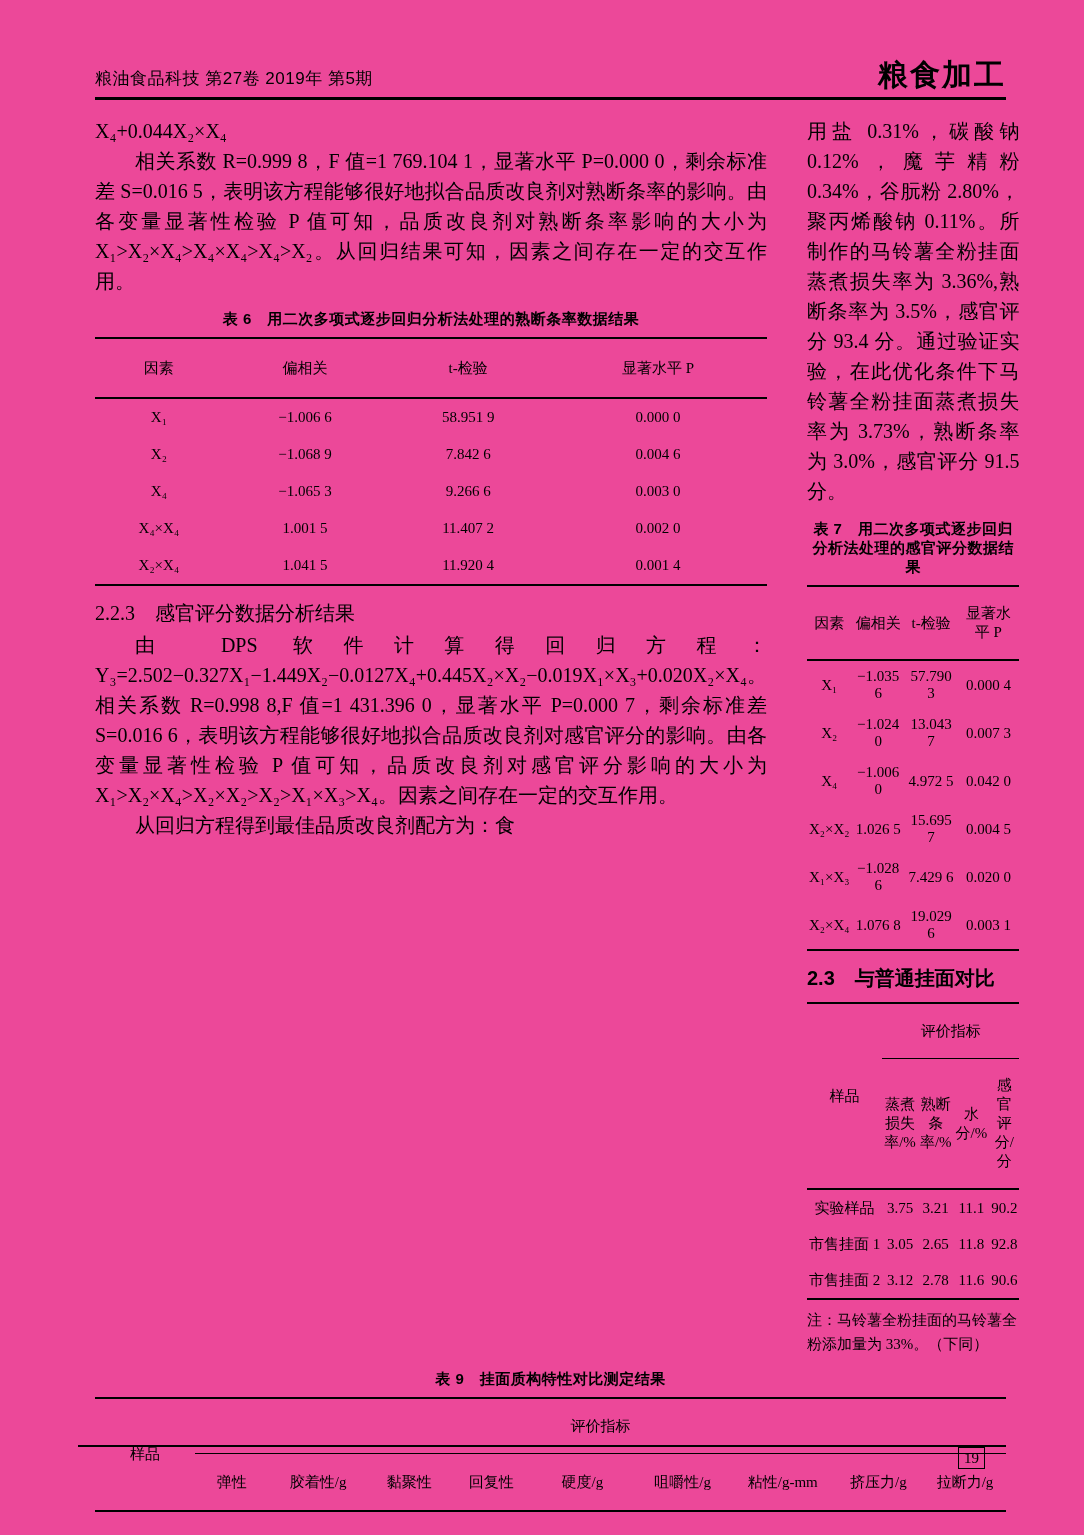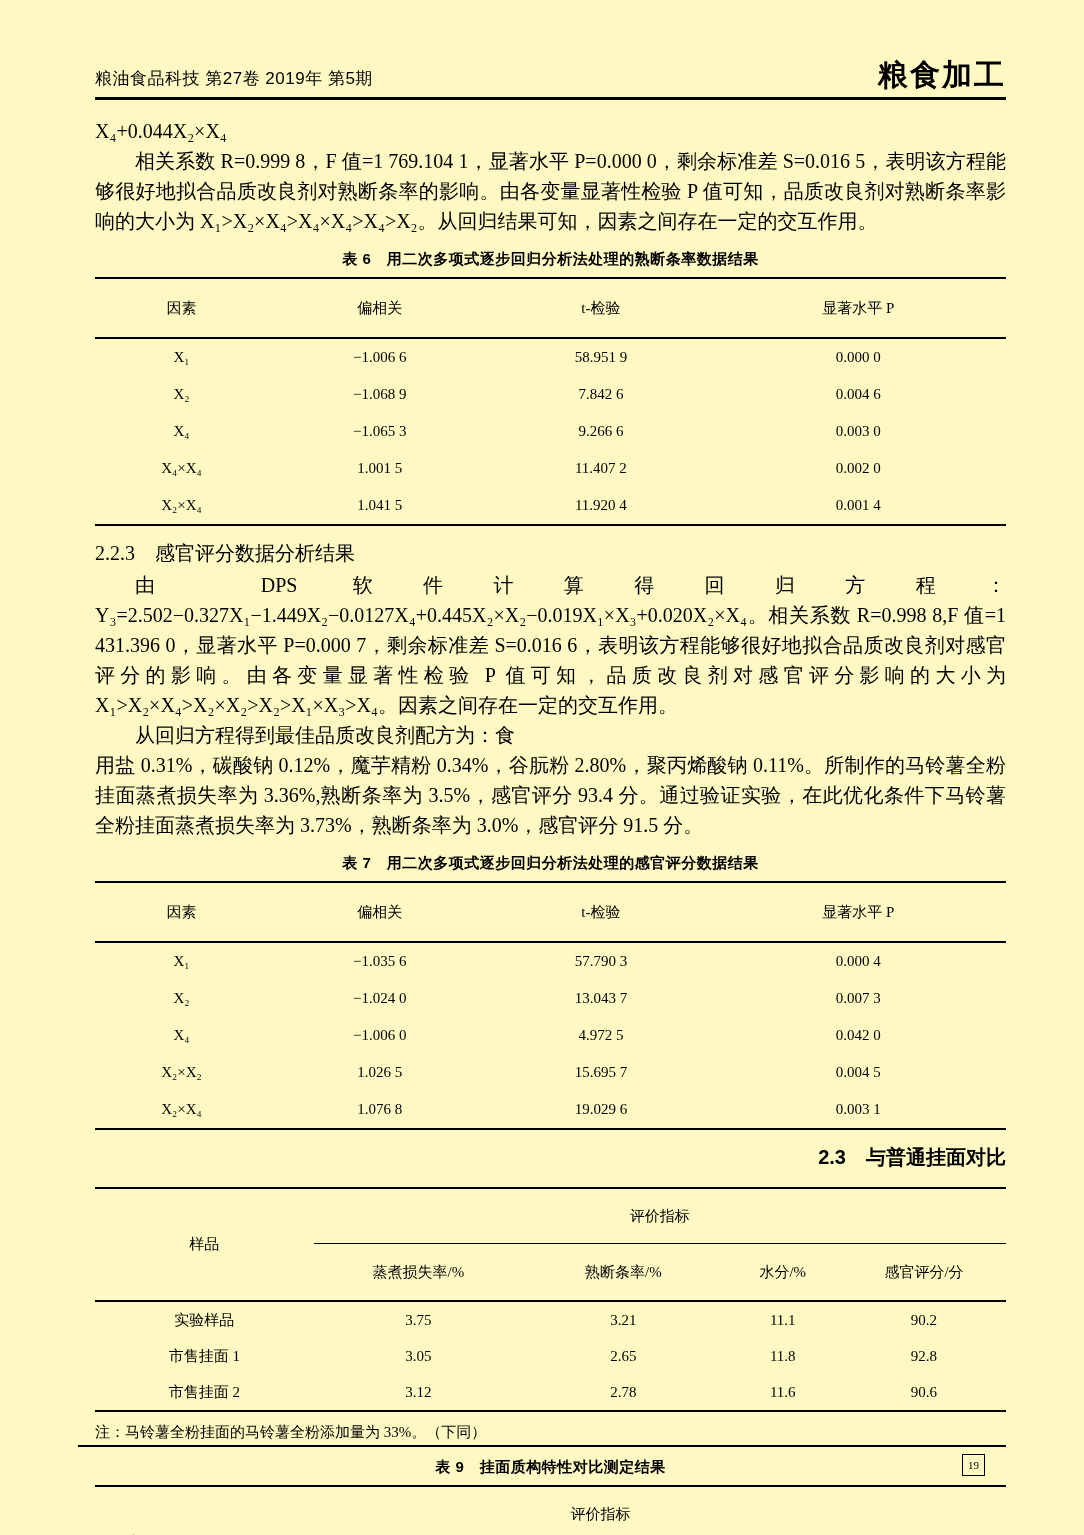--- a/index.html
+++ b/index.html
@@ -1,45 +1,45 @@
 <!DOCTYPE html>
 <html><head>
 <meta charset="utf-8">
 <style>
   html,body{margin:0;padding:0;background:#ffffff;}
   .page{
-    position:relative;width:1084px;height:1535px;background:#fef9c3;color:#000;
+    position:relative;width:1084px;height:1535px;background:#ec4899;color:#000;
     font-family:"Liberation Serif","DejaVu Serif",serif;overflow:hidden;
   }
   .content{padding:60px 78px 0 95px;}
   .header{display:flex;justify-content:space-between;align-items:flex-end;
     border-bottom:3px solid #000;padding-bottom:7px;}
   .journal-info{font-family:"Liberation Sans","DejaVu Sans",sans-serif;font-size:17px;letter-spacing:.5px;}
   .section-label{font-family:Liberation Sans, sans-serif;font-size:30px;font-weight:bold;letter-spacing:2px;line-height:1;}
-  .cols{display:grid;grid-template-columns:1fr;column-gap:40px;}
+  .cols{display:grid;grid-template-columns:1fr 1fr;column-gap:40px;}
   .cols.top{margin-top:16px;}
   p.body{margin:0;font-size:20px;line-height:30px;text-align:justify;}
   .indent{text-indent:2em;}
   .h3{font-size:20px;line-height:30px;margin:12px 0 2px;}
-  .h2{font-family:"Liberation Sans","DejaVu Sans",sans-serif;font-weight:bold;font-size:20px;line-height:30px;margin:12px 0 15px;text-align:right;}
+  .h2{font-family:"Liberation Sans","DejaVu Sans",sans-serif;font-weight:bold;font-size:20px;line-height:30px;margin:12px 0 9px;}
   .tbl-title{font-family:"Liberation Sans","DejaVu Sans",sans-serif;font-weight:bold;font-size:15px;
     text-align:center;margin:14px 0 8px;letter-spacing:.5px;}
   table.rule{width:100%;border-collapse:collapse;border-top:2.5px solid #000;border-bottom:2.5px solid #000;font-size:15px;}
   table.rule th{font-weight:normal;padding:17px 2px;}
   table.rule td{padding:7px 2px;text-align:center;height:22px;}
   table.t47 thead th{border-bottom:2px solid #000;height:24px;}
   table.t47 td{height:23px;}
   th.group-th{border-bottom:1px solid #000;height:20px;}
   tr.subhead th{border-bottom:2px solid #000;height:22px;}
   th.sample-th{border-bottom:2px solid #000;}
   td.sample-cell{text-align:left;padding-left:4px;white-space:nowrap;}
   .tbl-note{font-size:15px;line-height:24px;margin-top:8px;}
   .footer{position:absolute;left:78px;right:78px;top:1445px;border-top:2px solid #000;}
-  .page-num-box{float:right;margin-top:7px;margin-right:21px;border:1.5px solid #000;
-    font-size:11px;padding:0 5px;line-height:20px;}
+  .page-num-box{float:right;margin-right:21px;border:1.5px solid #000;
+    font-size:15px;padding:0 5px;line-height:20px;}
 </style>
 </head>
 <body>
 
 <div class="page">
   <div class="content">
 
     <div class="header">
       <span class="journal-info">粮油食品科技 第27卷 2019年 第5期</span>
       <span class="section-label">粮食加工</span>
@@ -130,20 +130,26 @@
               <td>X₄</td>
               <td>−1.006 0</td>
               <td>4.972 5</td>
               <td>0.042 0</td>
             </tr>
             <tr>
               <td>X₂×X₂</td>
               <td>1.026 5</td>
               <td>15.695 7</td>
               <td>0.004 5</td>
+            </tr>
+            <tr>
+              <td>X₁×X₃</td>
+              <td>−1.028 6</td>
+              <td>7.429 6</td>
+              <td>0.020 0</td>
             </tr>
             <tr>
               <td>X₂×X₄</td>
               <td>1.076 8</td>
               <td>19.029 6</td>
               <td>0.003 1</td>
             </tr>
           </tbody>
         </table>
 

